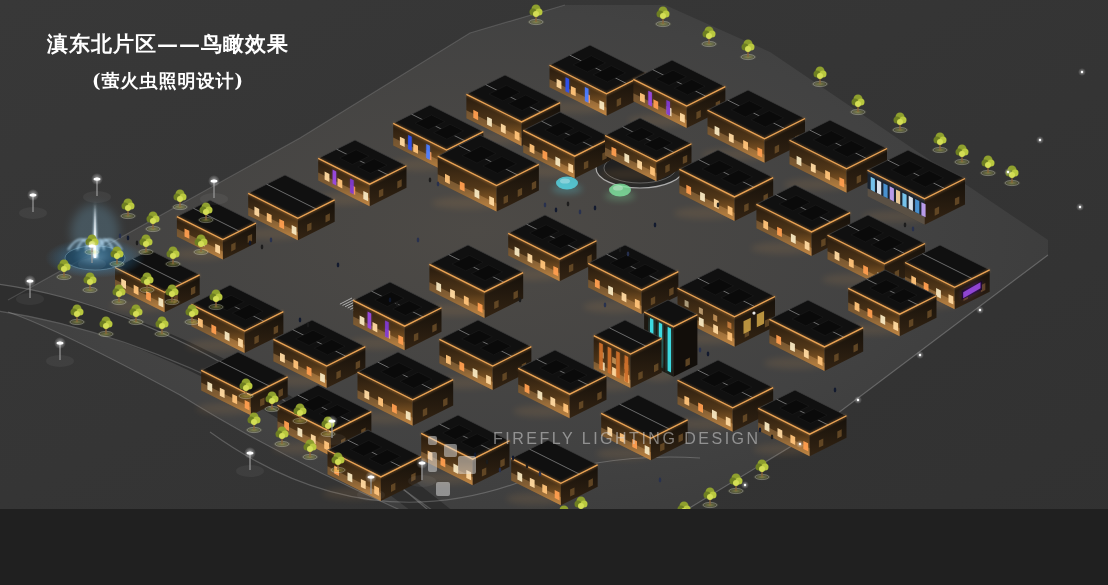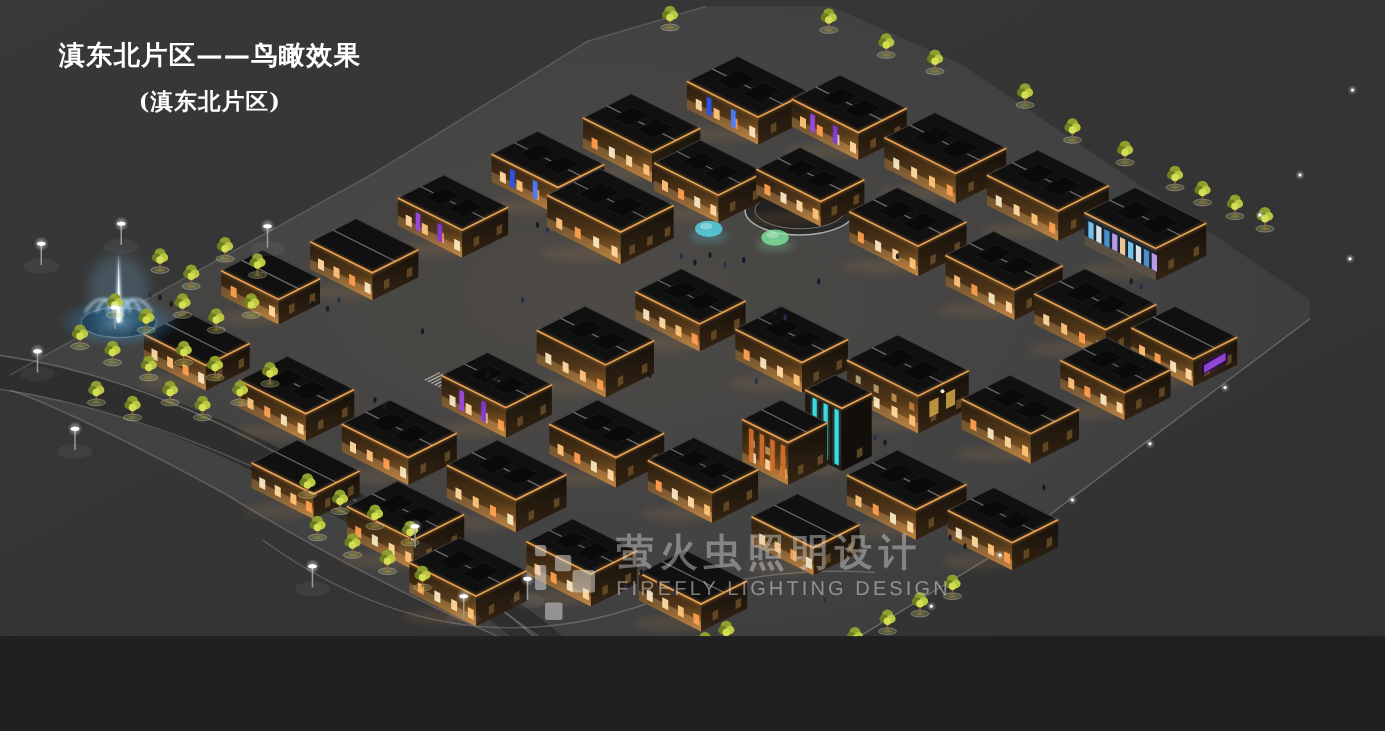--- a/index.html
+++ b/index.html
@@ -1326,29 +1326,28 @@
         <ellipse cx="605" cy="305" rx="1.3" ry="2.4" fill="#27304f" opacity="0.95"></ellipse>
         <ellipse cx="655" cy="225" rx="1.3" ry="2.4" fill="#10182e" opacity="0.95"></ellipse>
         <ellipse cx="718" cy="205" rx="1.3" ry="2.4" fill="#1b1b1b" opacity="0.95"></ellipse>
         <ellipse cx="418" cy="240" rx="1.3" ry="2.4" fill="#27304f" opacity="0.95"></ellipse>
         <ellipse cx="338" cy="265" rx="1.3" ry="2.4" fill="#10182e" opacity="0.95"></ellipse>
       </g>
   </svg>
 
   <div class="title-block">
     <div class="title-line1">滇东北片区——鸟瞰效果</div>
-    <div class="title-line2">(滇东北片区)</div>
+    <div class="title-line2">(萤火虫照明设计)</div>
   </div>
 
   <div class="watermark">
     <div class="wm-logo">
       <span class="wm-sq1"></span>
       <span class="wm-sq2"></span>
       <span class="wm-sq3"></span>
       <span class="wm-sq4"></span>
       <span class="wm-sq5"></span>
     </div>
     <div class="wm-text">
-      <span class="wm-cn">萤火虫照明设计</span>
       <span class="wm-en">FIREFLY LIGHTING DESIGN</span>
     </div>
   </div>
 </div>
 
 </body></html>

